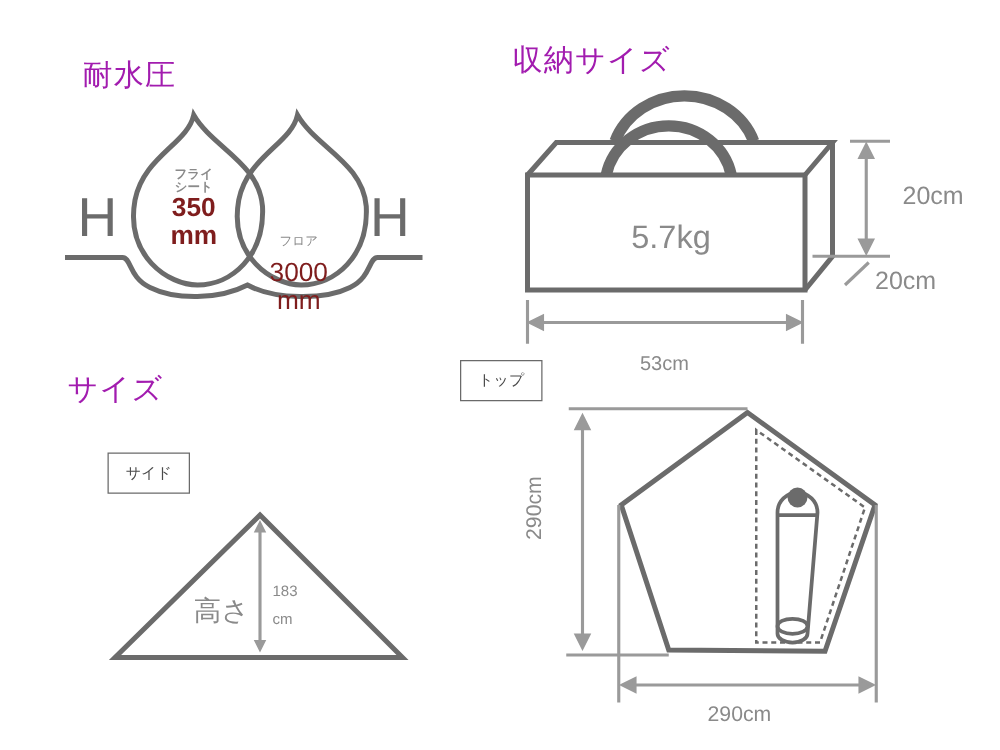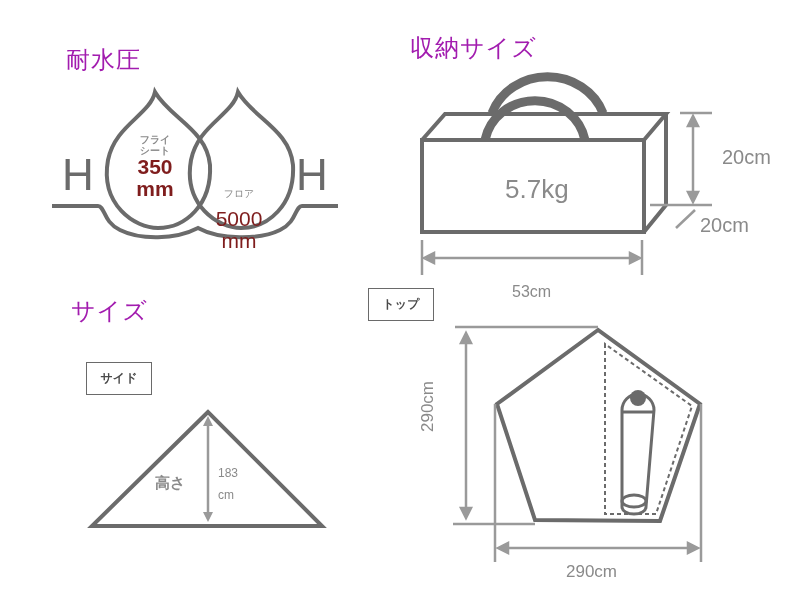--- a/index.html
+++ b/index.html
@@ -1,21 +1,21 @@
 <!DOCTYPE html>
 <html><head>
 <meta charset="utf-8">
 <style>
   html, body { margin:0; padding:0; background:#ffffff; }
   body { width:800px; height:600px; position:relative; overflow:hidden;
          font-family:"DejaVu Sans", sans-serif; color:#5a5a5a; }
   .abs { position:absolute; }
   .heading { font-size:24px; color:#a21caf; letter-spacing:1px; }
   .label-box { border:1.5px solid #6a6a6a; font-size:12px; color:#4a4a4a;
-               display:flex; align-items:center; justify-content:center; background:#fff;font-weight:bold; }
+               display:flex; align-items:center; justify-content:center; background:#fff; }
   .dim { color:#8a8a8a; font-family:"Liberation Sans", sans-serif; }
   .drop-small { font-size:10px; color:#8a8a8a; text-align:center; line-height:11px; }
   .drop-num { font-size:21px; color:#7f1d1d; text-align:center; line-height:22px;
               font-family:"Liberation Sans", sans-serif; }
   svg { position:absolute; left:0; top:0; }
 </style>
 </head>
 <body>
 
 <svg width="800" height="600" viewBox="0 0 800 600">
@@ -71,33 +71,33 @@
 <div class="abs" style="left:296px;top:150px;font-size:44px;color:#6b6b6b;font-family:'Liberation Sans',sans-serif;">H</div>
 
 <div class="abs" style="left:125px;top:134px;width:60px;font-weight:bold;">
   <div class="drop-small">フライ</div>
   <div class="drop-small">シート</div>
   <div class="drop-num">350</div>
   <div class="drop-num">mm</div>
 </div>
 <div class="abs" style="left:203px;top:140px;width:72px;margin-top:48px;">
   <div class="drop-small" style="margin-bottom:9px;">フロア</div>
-  <div class="drop-num">5000</div>
+  <div class="drop-num">3000</div>
   <div class="drop-num">mm</div>
 </div>
 
 <div class="abs heading" style="left:410px;top:32px;">収納サイズ</div>
 <div class="abs dim" style="left:505px;top:174px;font-size:26px;">5.7kg</div>
 <div class="abs dim" style="left:722px;top:146px;font-size:20px;">20cm</div>
 <div class="abs dim" style="left:700px;top:214px;font-size:20px;">20cm</div>
 <div class="abs dim" style="left:512px;top:283px;font-size:16px;">53cm</div>
 
-<div class="abs heading" style="left:71px;top:295px;">サイズ</div>
+<div class="abs heading" style="left:54px;top:295px;">サイズ</div>
 <div class="abs label-box" style="left:86px;top:362px;width:64px;height:31px;">サイド</div>
-<div class="abs dim" style="left:155px;top:474px;font-size:15px;font-weight:bold;">高さ</div>
+<div class="abs dim" style="left:155px;top:474px;font-size:22px;">高さ</div>
 <div class="abs dim" style="left:218px;top:462px;font-size:12px;line-height:22px;">
   <div>183</div>
   <div>cm</div>
 </div>
 
 <div class="abs label-box" style="left:368px;top:288px;width:64px;height:31px;">トップ</div>
 <div class="abs dim" style="left:418px;top:432px;font-size:17px;transform:rotate(-90deg);transform-origin:left top;">290cm</div>
 <div class="abs dim" style="left:566px;top:562px;font-size:17px;">290cm</div>
 
 </body></html>

